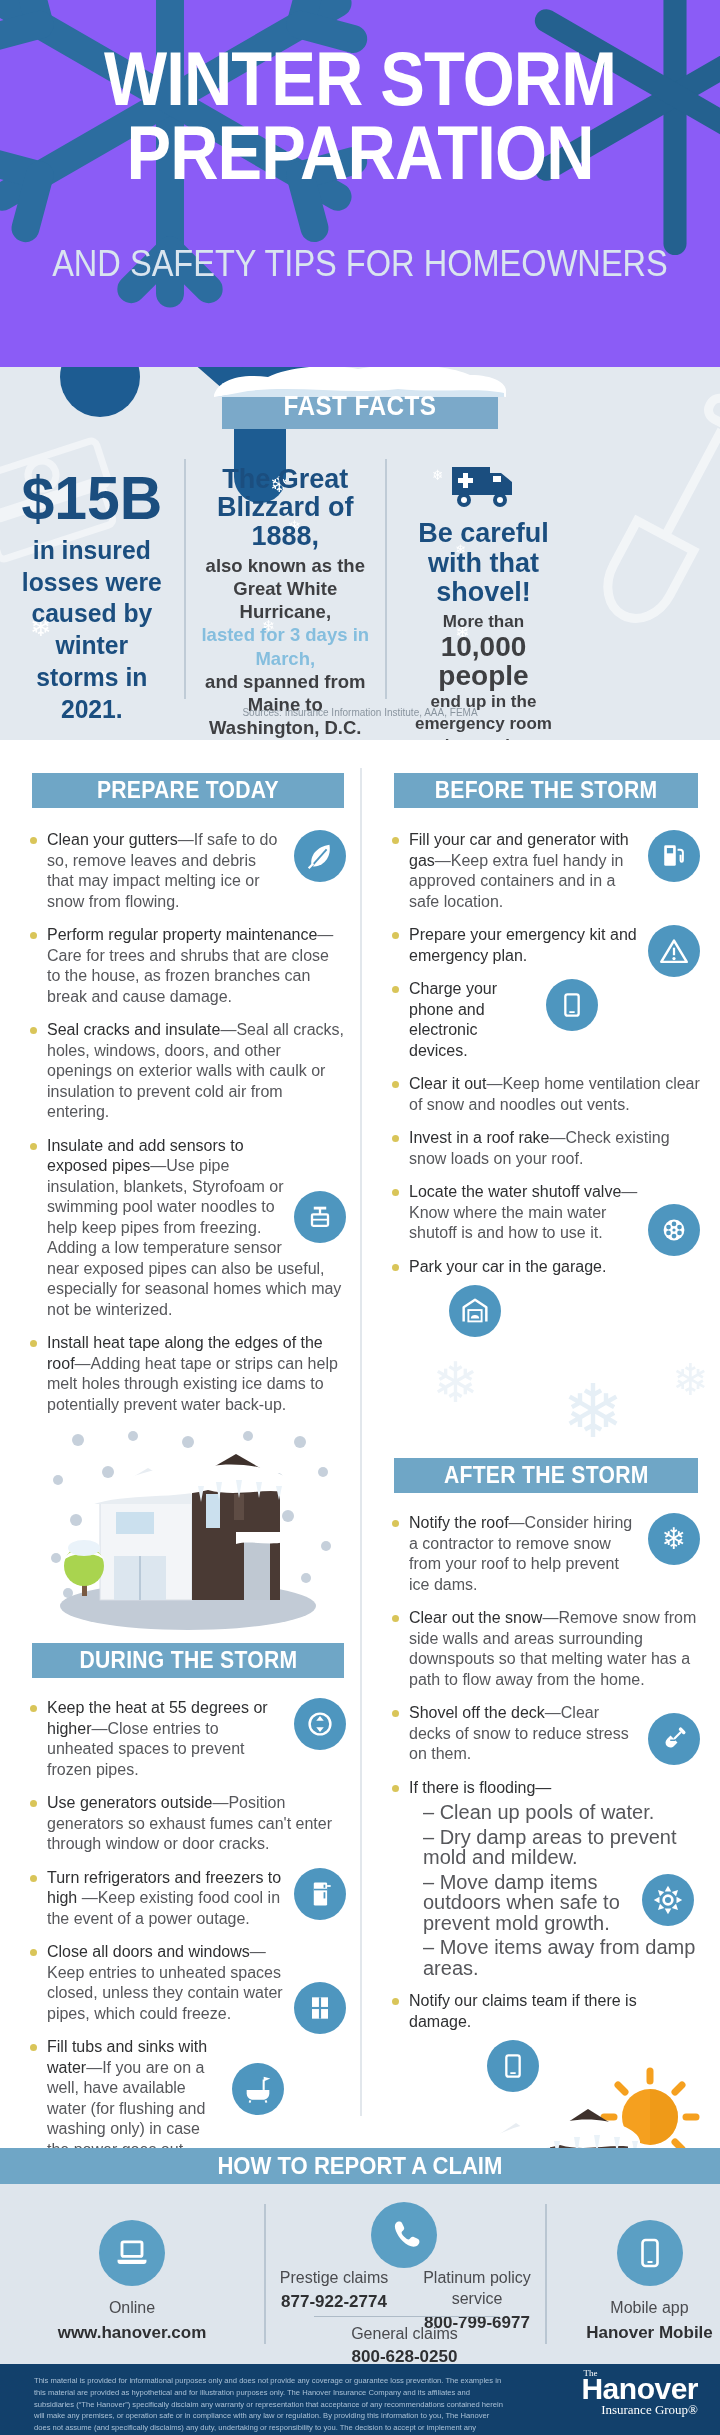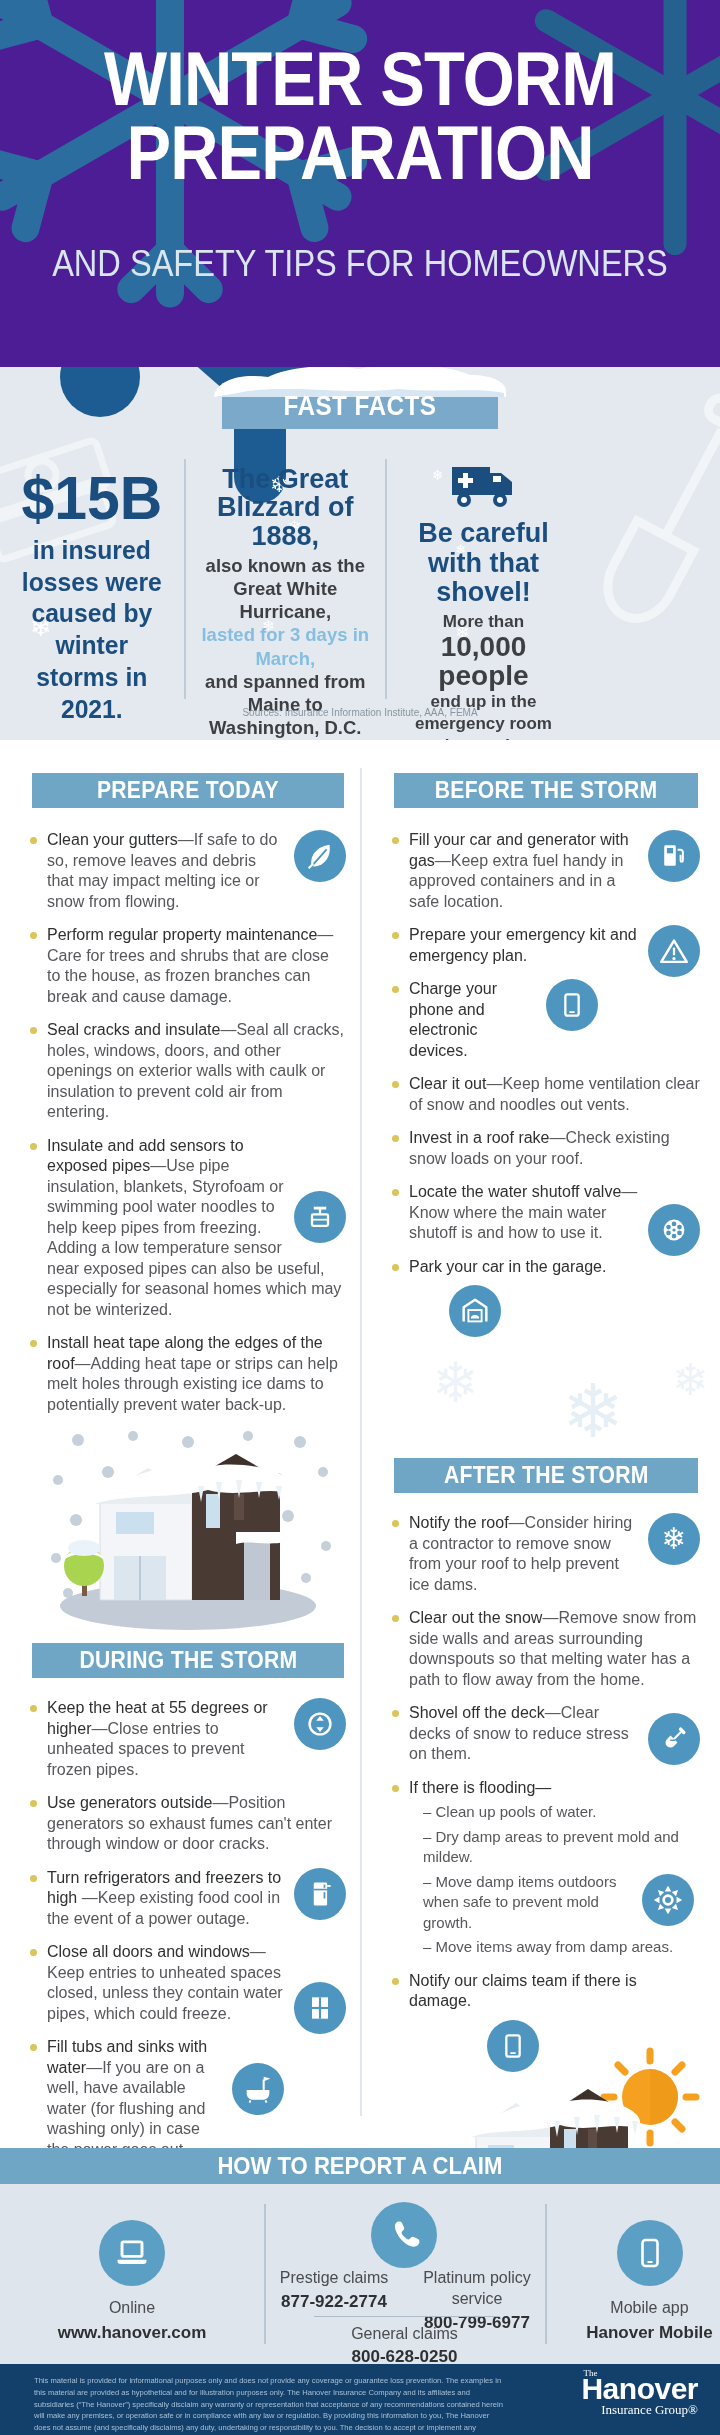--- a/index.html
+++ b/index.html
@@ -1,20 +1,20 @@
 <!DOCTYPE html>
 <html><head>
 <meta charset="utf-8">
 <style>
   html,body{margin:0;padding:0;}
   body{width:720px;height:2435px;position:relative;font-family:"Liberation Sans",sans-serif;background:#fff;overflow:hidden;}
   .abs{position:absolute;}
 
   
-  .header{position:absolute;left:0;top:0;width:720px;height:367px;background:#4c1d95;overflow:hidden;}
+  .header{position:absolute;left:0;top:0;width:720px;height:367px;background:#8b5cf6;overflow:hidden;}
   .hdr-flake{position:absolute;opacity:1;}
   .title{position:absolute;left:0;top:42px;width:720px;text-align:center;color:#FFFFFF;font-weight:700;
          font-size:76px;line-height:0.97;transform:scaleX(0.88);letter-spacing:-1px;}
   .subtitle{position:absolute;left:0;top:243px;width:720px;text-align:center;color:#D9E5EF;
             font-weight:400;font-size:37px;transform:scaleX(0.88);letter-spacing:0px;}
 
   
   .fastfacts{position:absolute;left:0;top:367px;width:720px;height:373px;background:#E3E9EF;overflow:hidden;}
   .ff-badge-wrap{position:absolute;left:180px;top:16px;width:360px;}
   .ff-badge{position:relative;margin:0 auto;width:276px;height:46px;background:#7BA9C9;display:flex;align-items:center;justify-content:center;}
@@ -49,21 +49,21 @@
   .bar-top{margin-top:33px;margin-bottom:22px;}
   .tips{padding:0;}
   .tip{position:relative;margin-bottom:13px;padding-left:17px;overflow:visible;}
   .bullet{position:absolute;left:0;top:7px;width:7px;height:7px;border-radius:50%;background:#D9C559;}
   .tip p{margin:0;font-size:16px;line-height:20.5px;color:#56575B;}
   .tip b{color:#2F3032;font-weight:400;}
   .icon-circle{width:52px;height:52px;border-radius:50%;background:#4E96BF;display:flex;align-items:center;justify-content:center;flex:0 0 auto;}
   .icon-right{float:right;margin:0 0 6px 10px;}
   .icon-below{margin:8px 0 2px 40px;}
   .subs{margin-top:2px;}
-  .sub-row{font-size:15px;line-height:20.5px;color:#56575B;padding-left:14px;margin-top:4px;}
+  .sub-row{font-size:20px;line-height:20.5px;color:#56575B;padding-left:14px;margin-top:4px;}
   .fan-float{float:right;margin:6px 6px 6px 8px;}
   .snowflake-glyph{color:#fff;font-family:"DejaVu Sans",sans-serif;font-size:30px;line-height:1;}
   .illu{display:block;margin:6px auto 10px auto;}
 
   
   .claim-bar{position:absolute;left:0;top:2148px;width:720px;height:36px;background:#6FA6C6;display:flex;align-items:center;justify-content:center;}
   .claim-bar span{color:#fff;font-weight:700;font-size:24px;transform:scaleX(0.92);}
   .claim-body{position:absolute;left:0;top:2184px;width:720px;height:180px;background:#DEE5EC;}
   .claim-divider{position:absolute;top:20px;width:2px;height:140px;background:#B9C6D2;}
   .cd1{left:264px;} .cd2{left:545px;}

